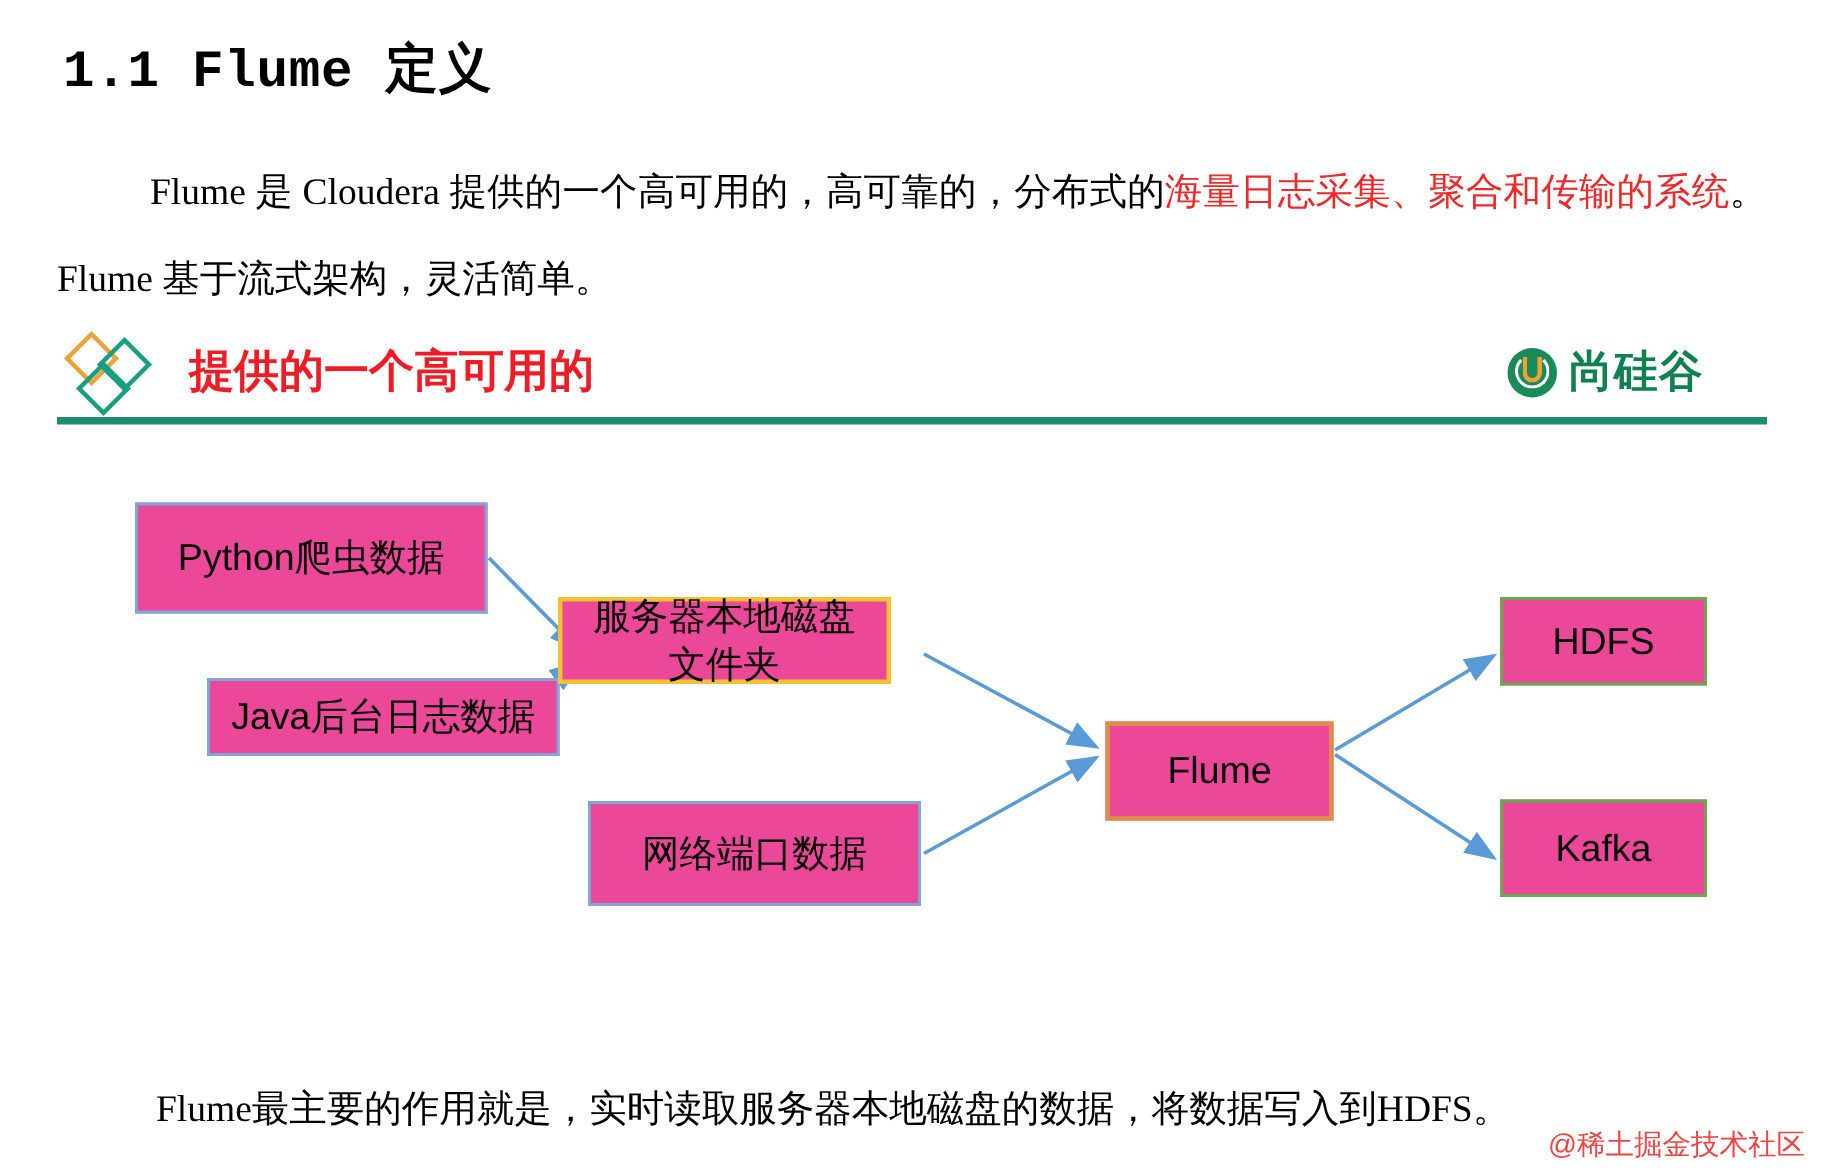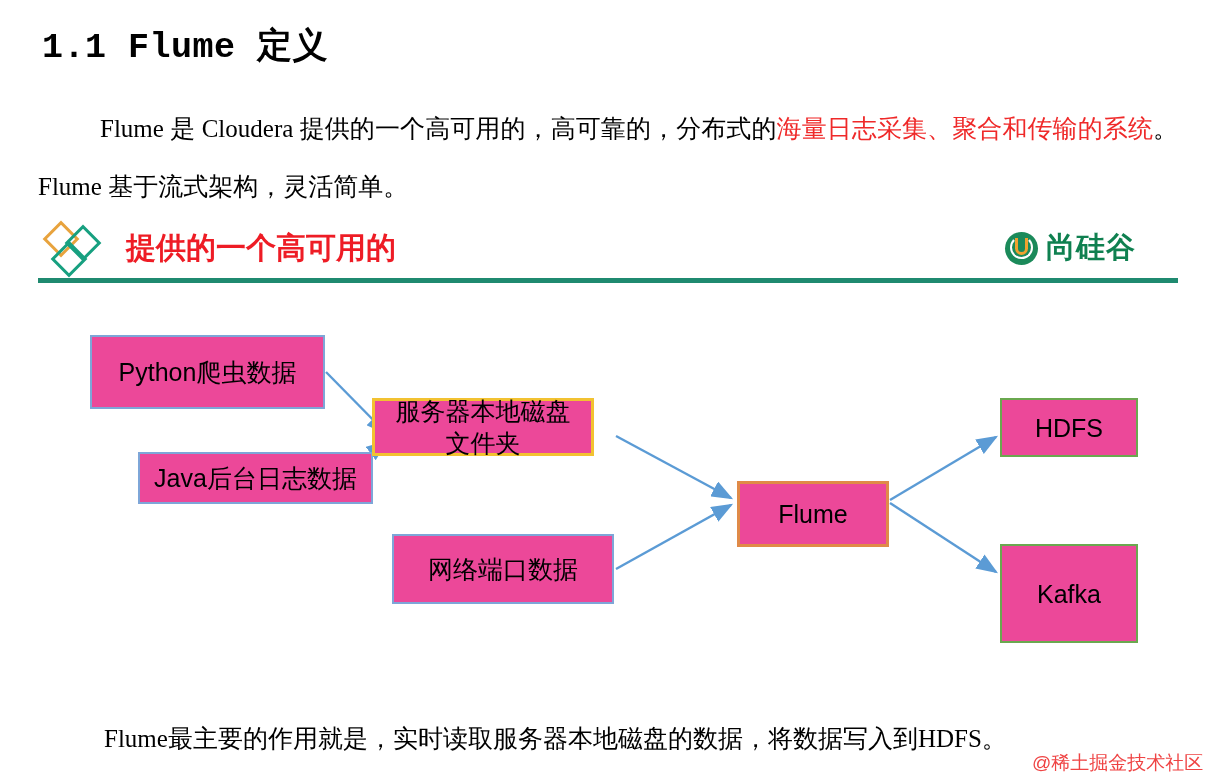--- a/index.html
+++ b/index.html
@@ -164,21 +164,21 @@
   .node.gold   { border: 3px solid #f2c231; }
   .node.orange { border: 3px solid #e08a48; }
   .node.green  { border: 2px solid #6aa84f; }
 
   #node-python { left: 90px;  top: 35px;  width: 235px; height: 74px; }
   #node-java   { left: 90px;  top: 152px; width: 235px; height: 52px; margin-left: 48px; }
   #node-disk   { left: 372px; top: 98px;  width: 222px; height: 58px; }
   #node-port   { left: 392px; top: 234px; width: 222px; height: 70px; }
   #node-flume  { left: 737px; top: 168px; width: 152px; height: 66px; margin-top: 13px; }
   #node-hdfs   { left: 1000px; top: 98px;  width: 138px; height: 59px; }
-  #node-kafka  { left: 1000px; top: 244px; width: 138px; height: 99px; }
+  #node-kafka  { left: 1000px; top: 233px; width: 138px; height: 65px; }
 
   
   #caption {
     position: absolute;
     left: 104px;
     top: 722px;
     font-family: "Liberation Serif", "DejaVu Serif", serif;
     font-size: 25px;
     white-space: nowrap;
   }

